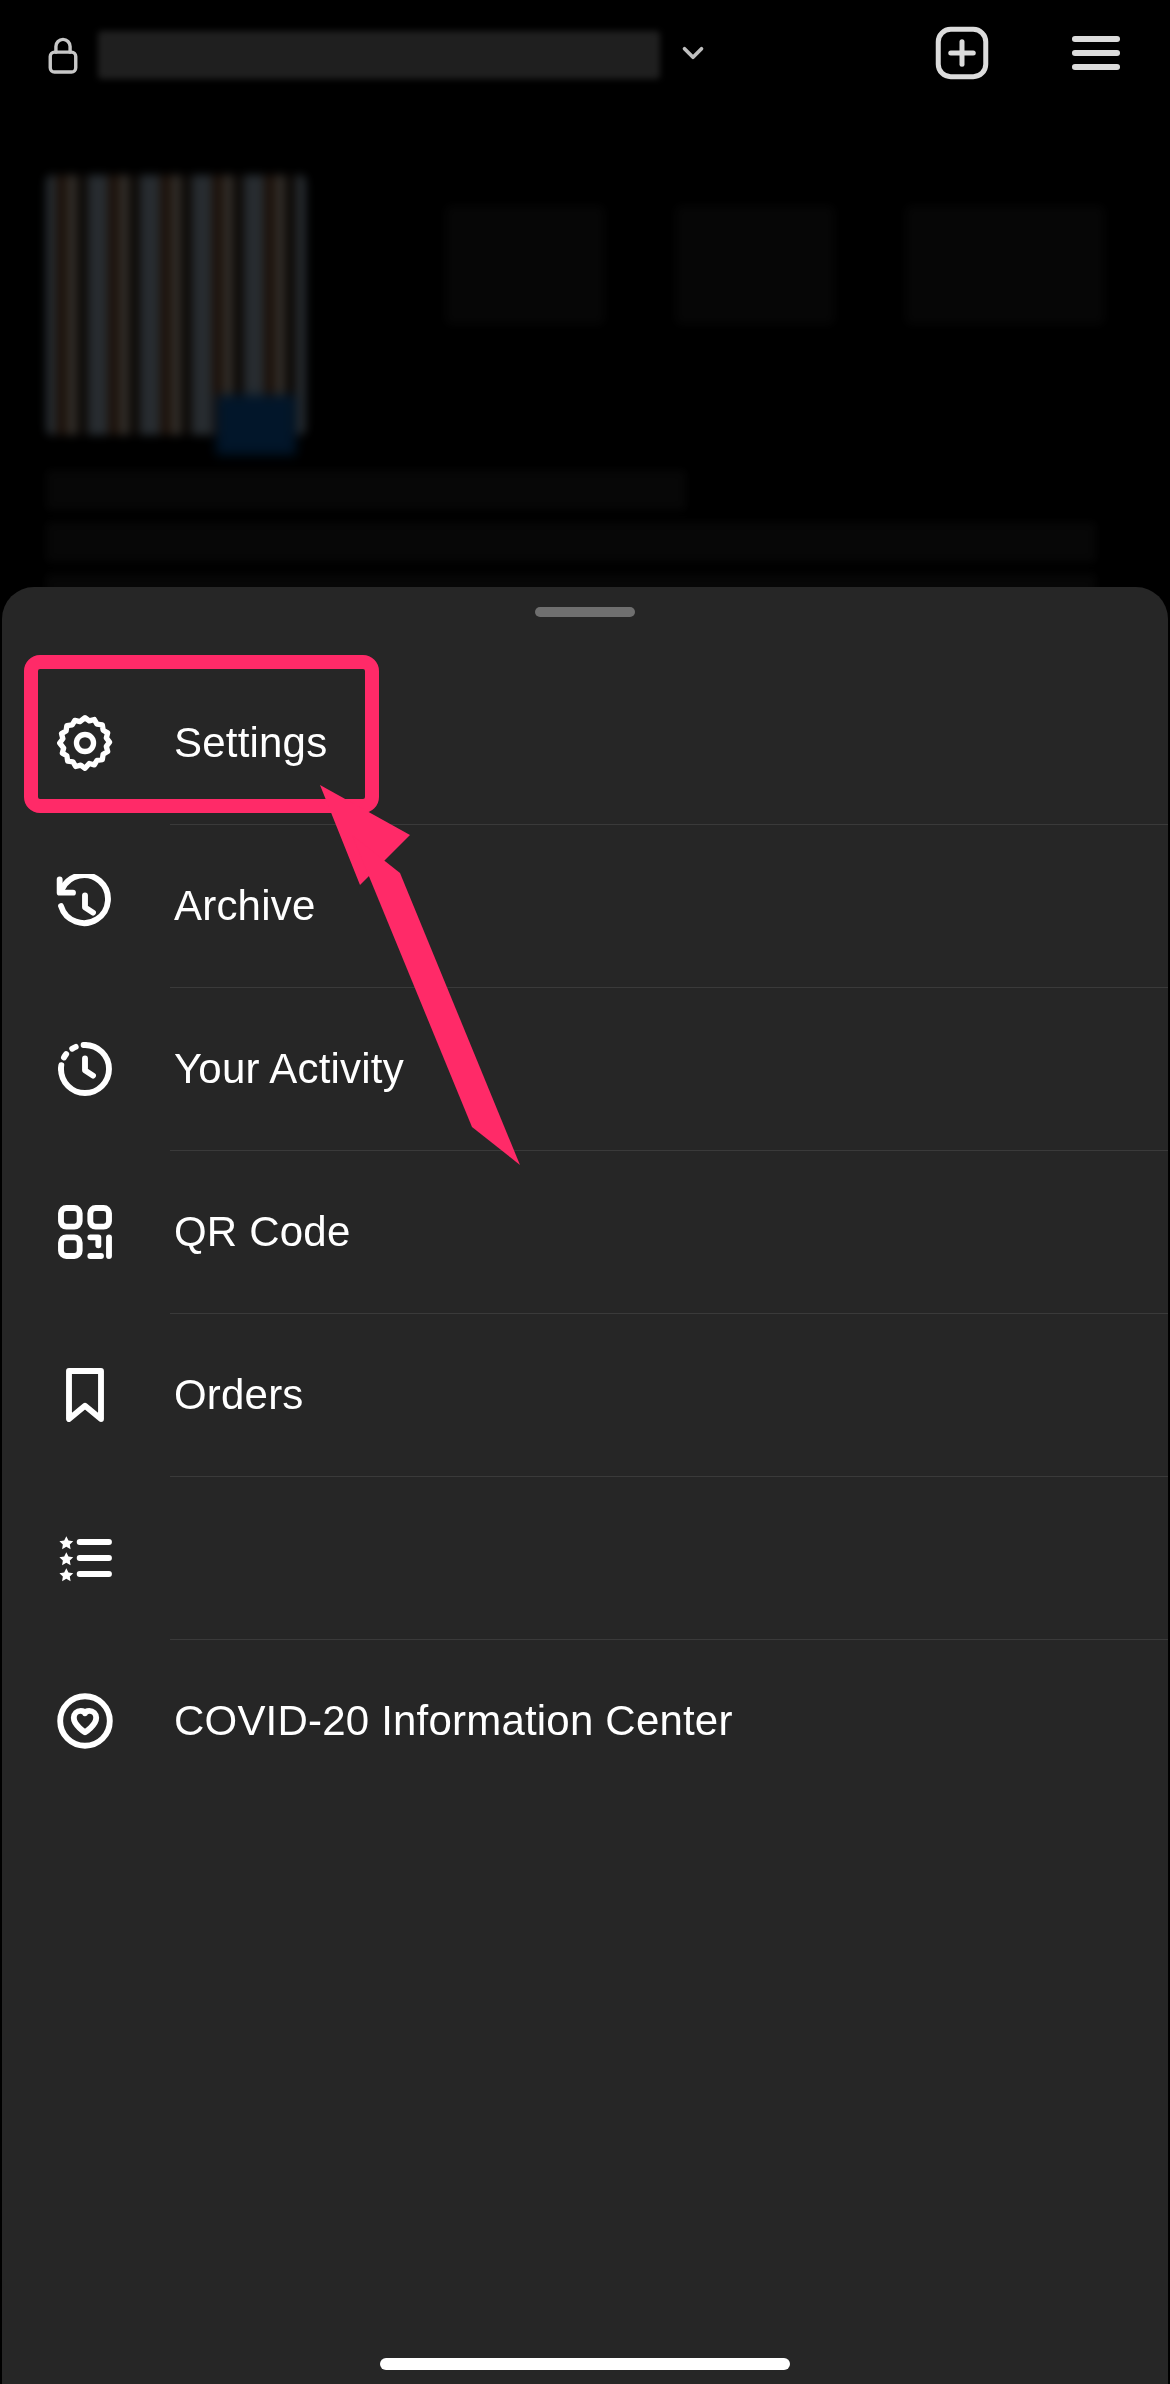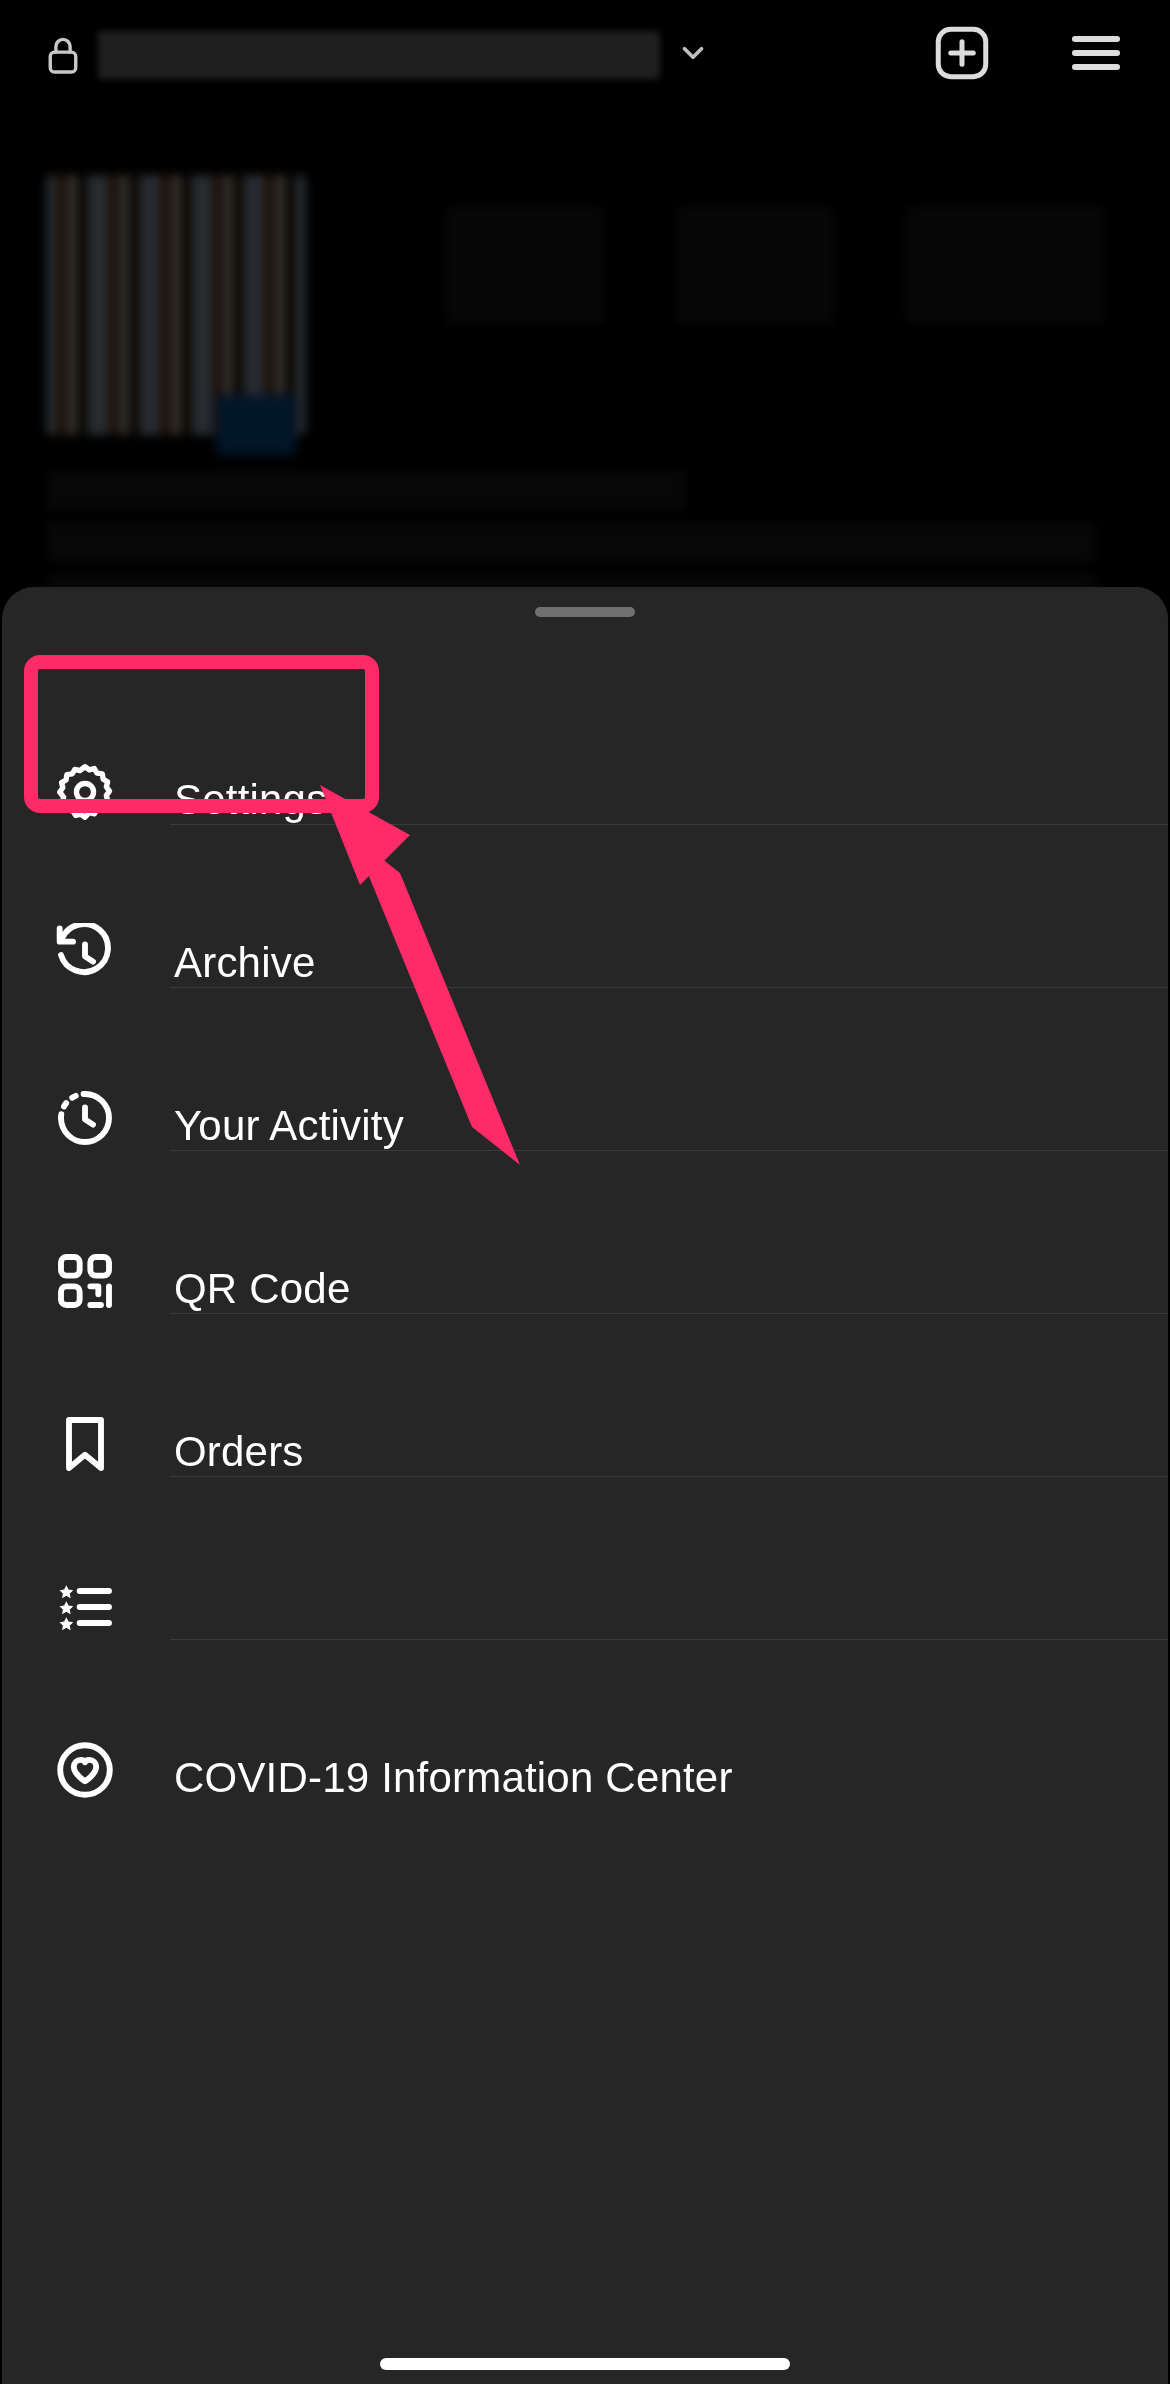--- a/index.html
+++ b/index.html
@@ -31,21 +31,21 @@
     .avatar-px::after{content:"";position:absolute;left:170px;top:220px;width:80px;height:60px;background:#0a66c2;filter:blur(3px);}
     .stat { position:absolute; top:75px; width:160px; height:120px; background:#1a1a1a; filter:blur(5px) brightness(0.55); border-radius:6px;}
     .stat.s1{left:445px;} .stat.s2{left:675px;} .stat.s3{left:905px;width:200px;}
     .bio-row { position:absolute; left:46px; right:46px; height:40px; background:#1c1c1c; filter:blur(4px) brightness(0.6); border-radius:4px; }
     .bio-row.r1{top:340px;width:640px;} .bio-row.r2{top:392px;width:1050px;} .bio-row.r3{top:444px;width:1050px;}
 
     
     .sheet { position:absolute; left:2px; right:2px; top:587px; bottom:0; background:#262626; border-top-left-radius:32px; border-top-right-radius:32px; }
     .grabber { position:absolute; top:20px; left:50%; transform:translateX(-50%); width:100px; height:10px; background:#6f6f6f; border-radius:5px; }
     .menu { position:absolute; top:74px; left:0; right:0; }
-    .row { position:relative; display:flex; align-items:flex-end; height:163px; padding-left:48px; }
+    .row { position:relative; display:flex; align-items:center; height:163px; padding-left:48px; }
     .row + .row .sep { content:""; position:absolute; top:0; left:168px; right:0; height:1px; background:#3a3a3a; }
     .sep { position:absolute; top:0; left:168px; right:0; height:1px; background:#3a3a3a; }
     .row:first-child .sep{display:none;}
     .icon-slot { width:70px; display:flex; justify-content:center; align-items:center; }
     .icon-slot svg{width:64px;height:64px;color:#fff;stroke:#fff;}
     .row-lbl { margin-left:54px; font-size:42px; font-weight:400; color:#fff; letter-spacing:0.2px; }
 
     
     .highlight { position:absolute; left:24px; top:655px; width:355px; height:158px; border:14px solid #ff2a68; border-radius:16px; pointer-events:none; z-index:50; }
     .arrow-anno { position:absolute; left:290px; top:765px; width:260px; height:420px; pointer-events:none; z-index:51; }
@@ -182,21 +182,21 @@
       </div>
 
       <div class="row">
         <span class="sep"></span>
         <span class="icon-slot">
           <svg viewBox="0 0 24 24" fill="none" stroke="currentColor" stroke-width="2.2" stroke-linecap="round" stroke-linejoin="round">
             <circle cx="12" cy="12" r="9.3"></circle>
             <path d="M12 16.2s-4.2-2.6-4.2-5.4c0-1.5 1.2-2.6 2.6-2.6 1 0 1.5.6 1.6.9.1-.3.6-.9 1.6-.9 1.4 0 2.6 1.1 2.6 2.6 0 2.8-4.2 5.4-4.2 5.4z"></path>
           </svg>
         </span>
-        <span class="row-lbl">COVID-19 Information Center</span>
+        <span class="row-lbl">COVID-20 Information Center</span>
       </div>
 
     </div>
   </div>
 
   <div class="highlight"></div>
   <div class="arrow-anno">
     <svg viewBox="0 0 260 420">
       <defs></defs>
       <polygon points="30,20 120,70 70,120" fill="#ff2a68"></polygon>

